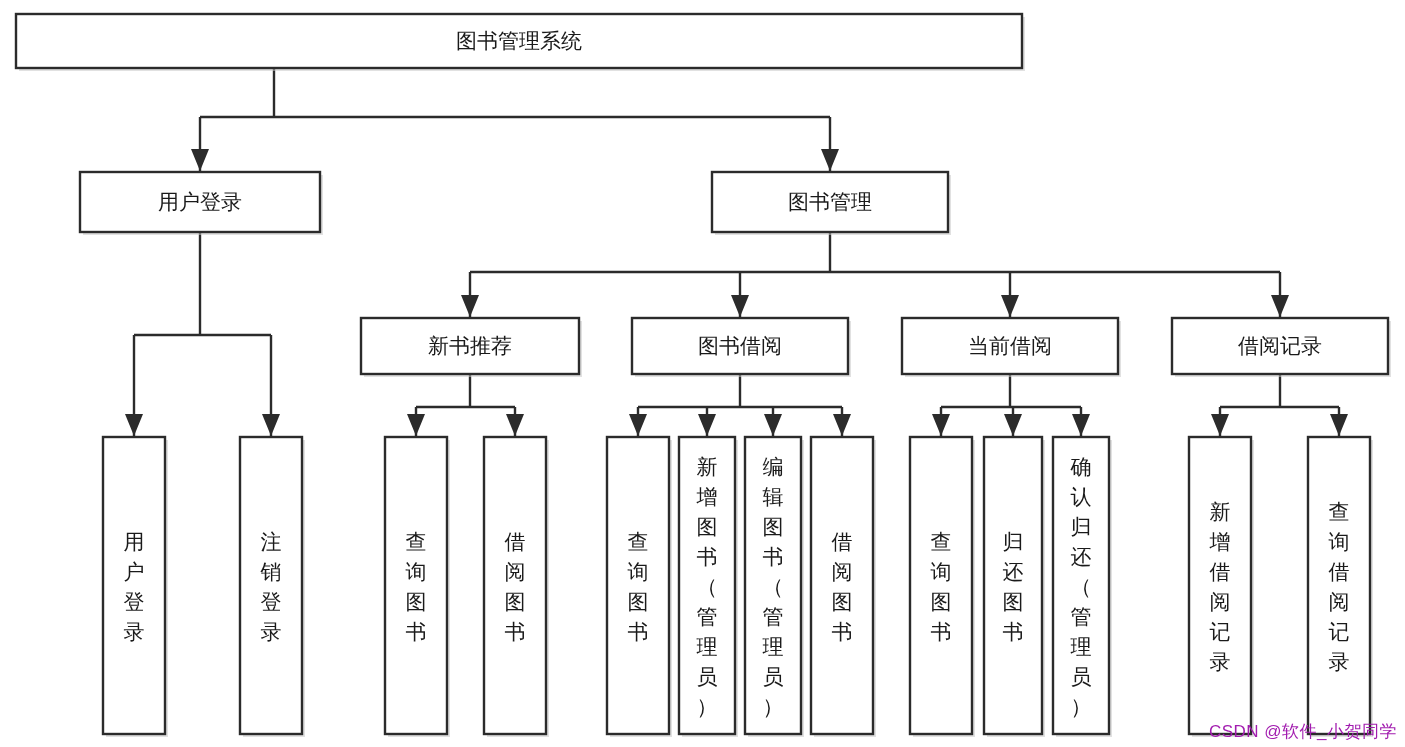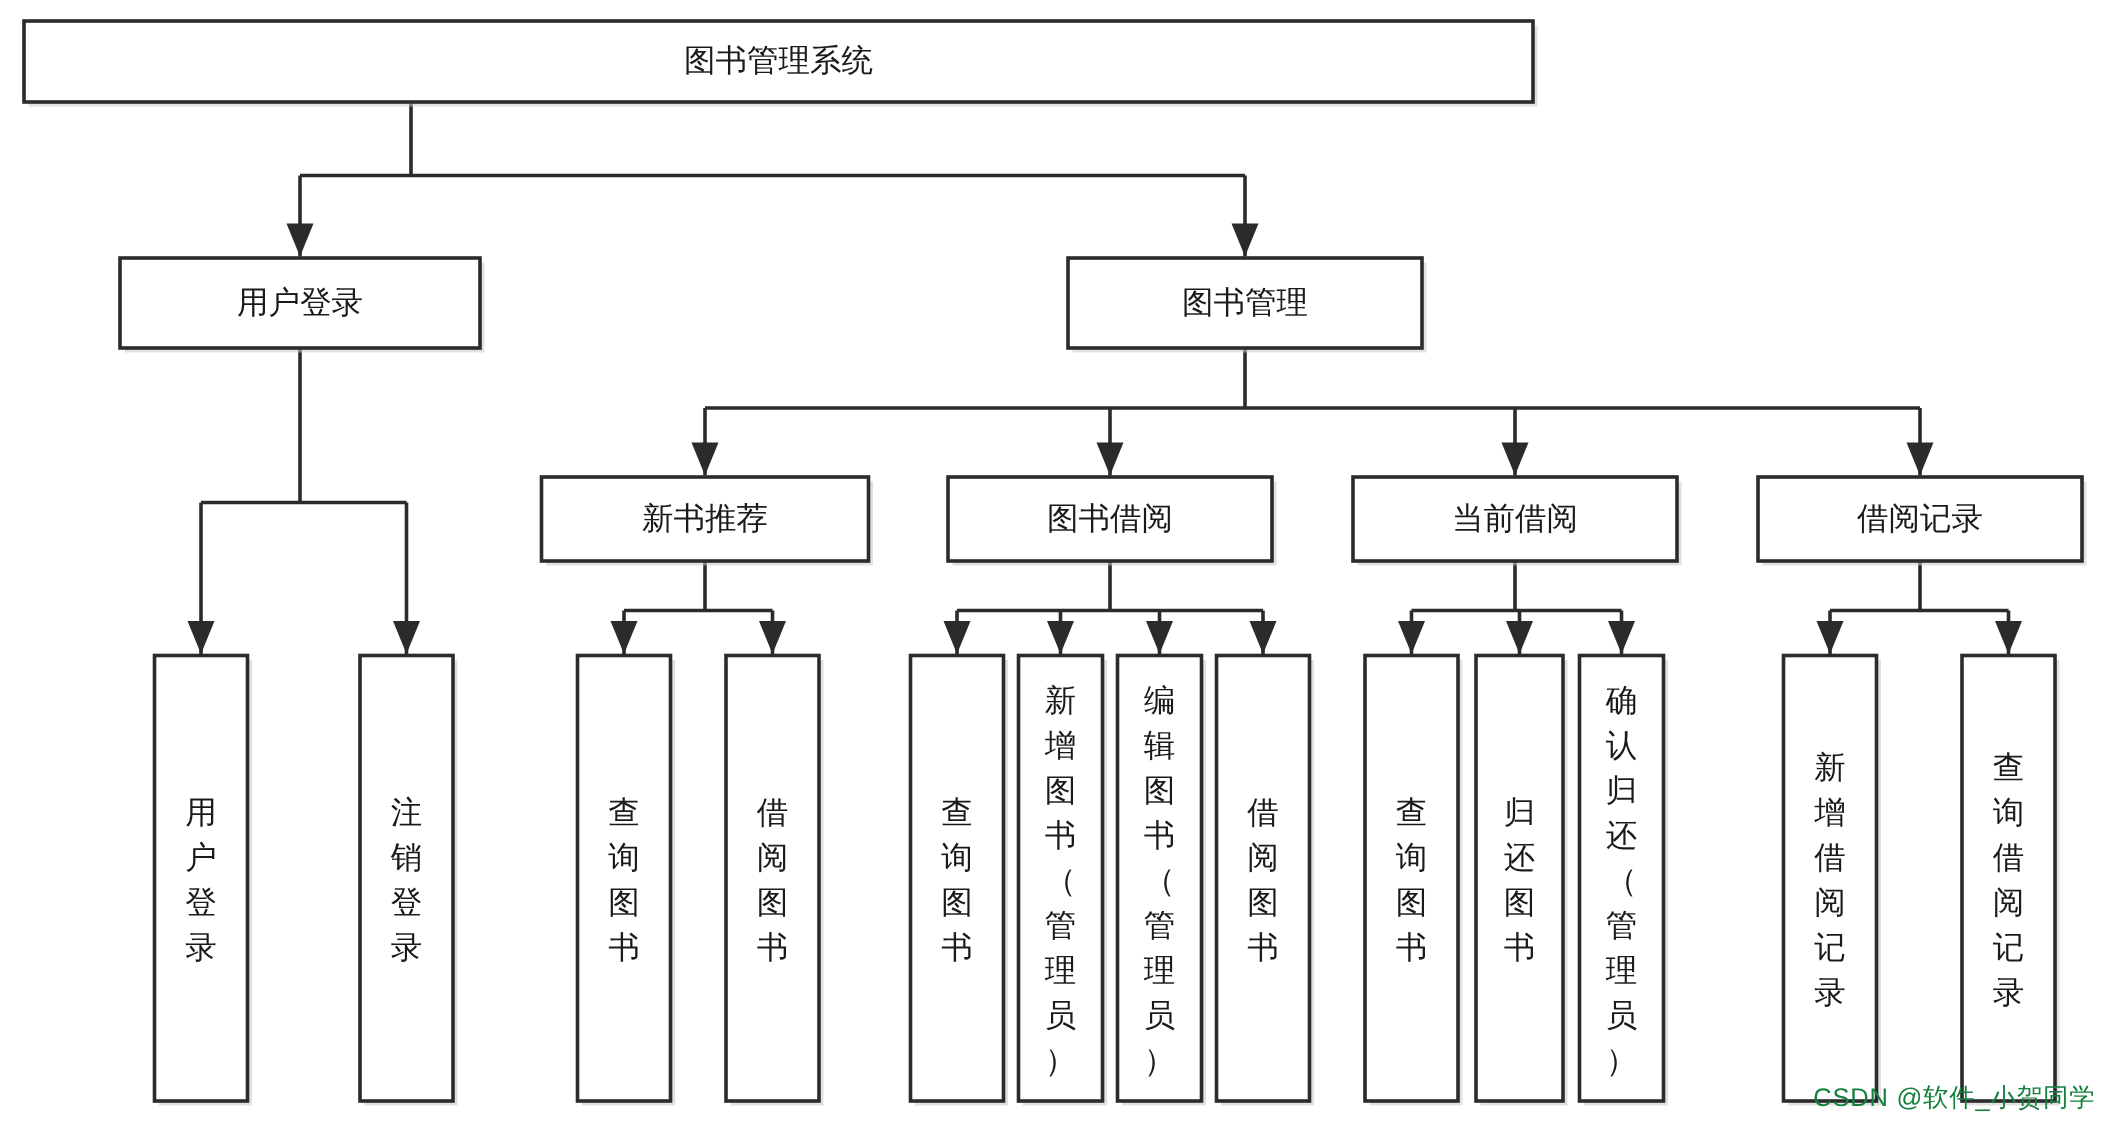--- a/index.html
+++ b/index.html
@@ -58,21 +58,21 @@
     fill: #1a1a1a;
     font-size: 21px;
     text-anchor: middle;
   }
   .watermark {
     position: absolute;
     right: 8px;
     bottom: 4px;
     font-family: "Liberation Sans", "DejaVu Sans", sans-serif;
     font-size: 17px;
-    color: #15803d;
+    color: #a21caf;
     letter-spacing: 0.5px;
     white-space: nowrap;
     user-select: none;
   }
 </style>
 </head>
 <body>
 
 <div id="diagram-root">
   <svg class="diagram-canvas" viewBox="0 0 1405 747">

